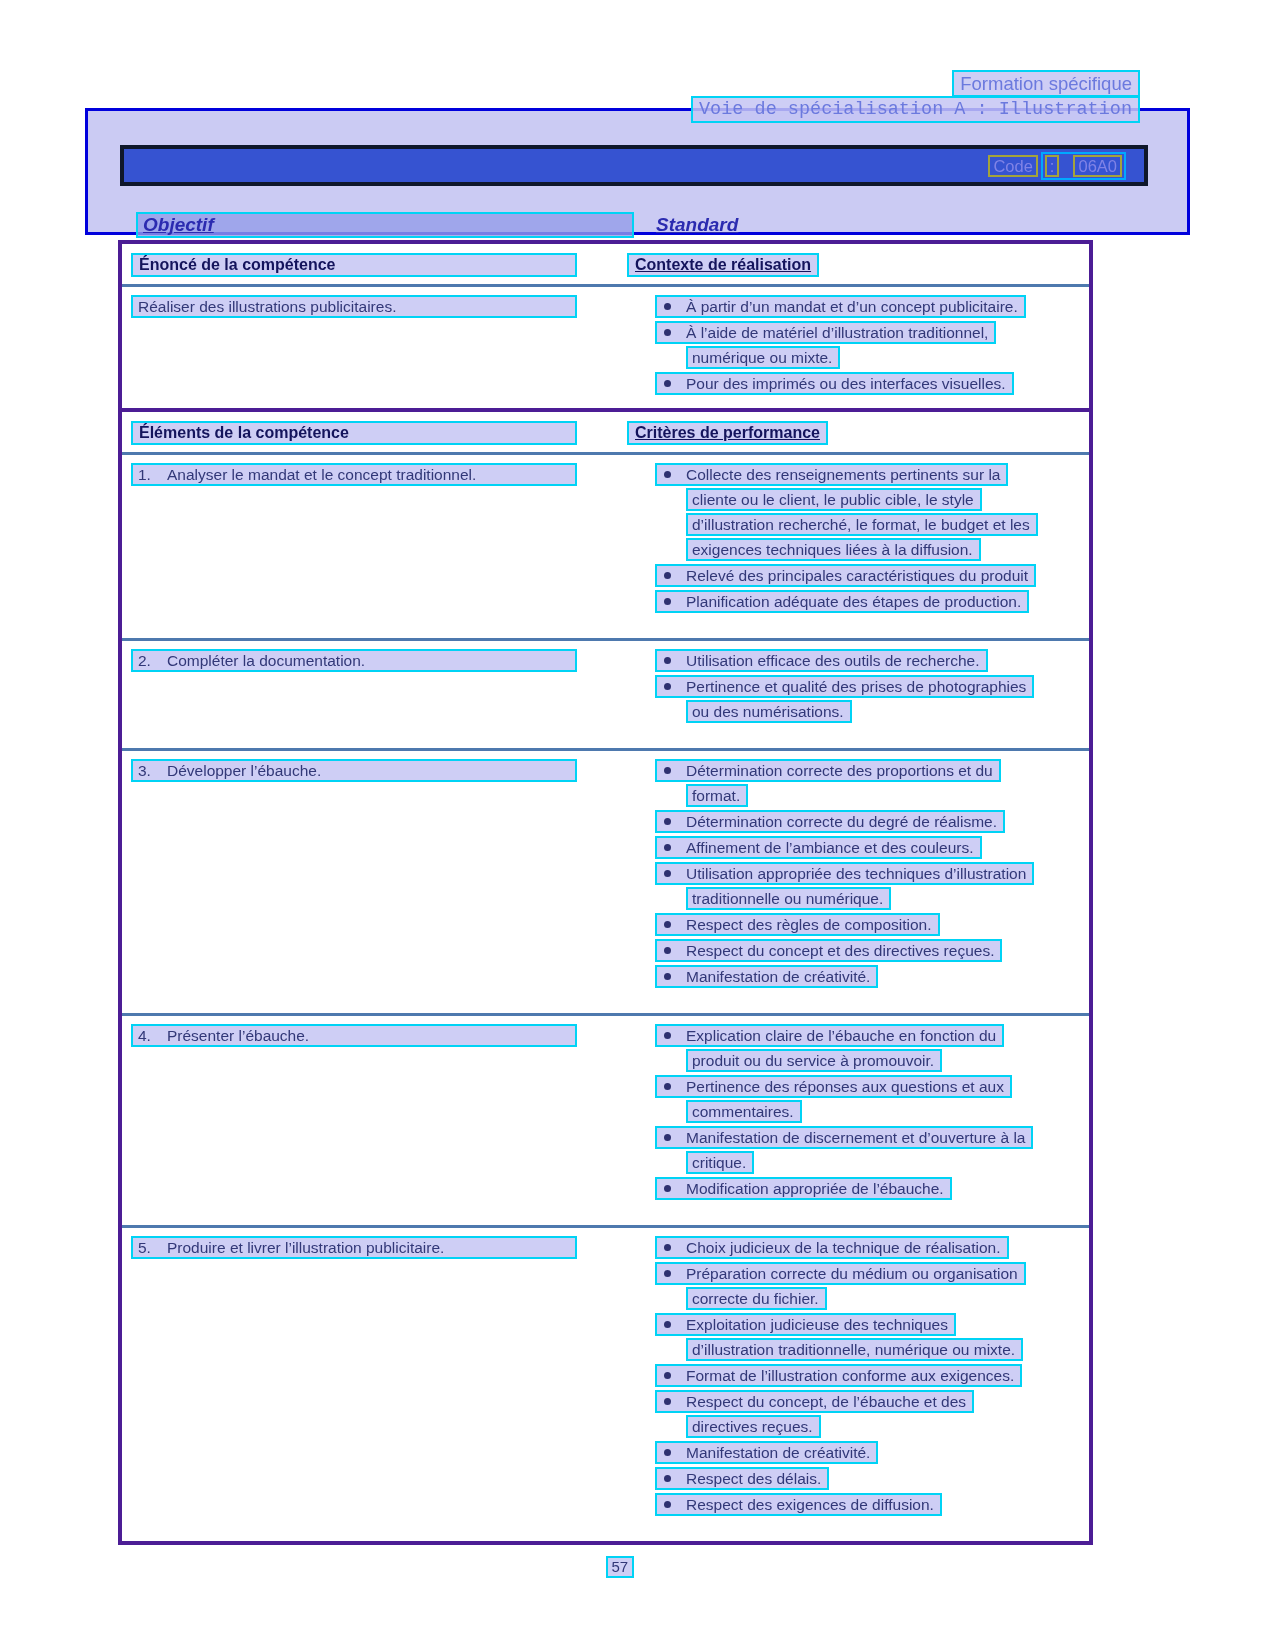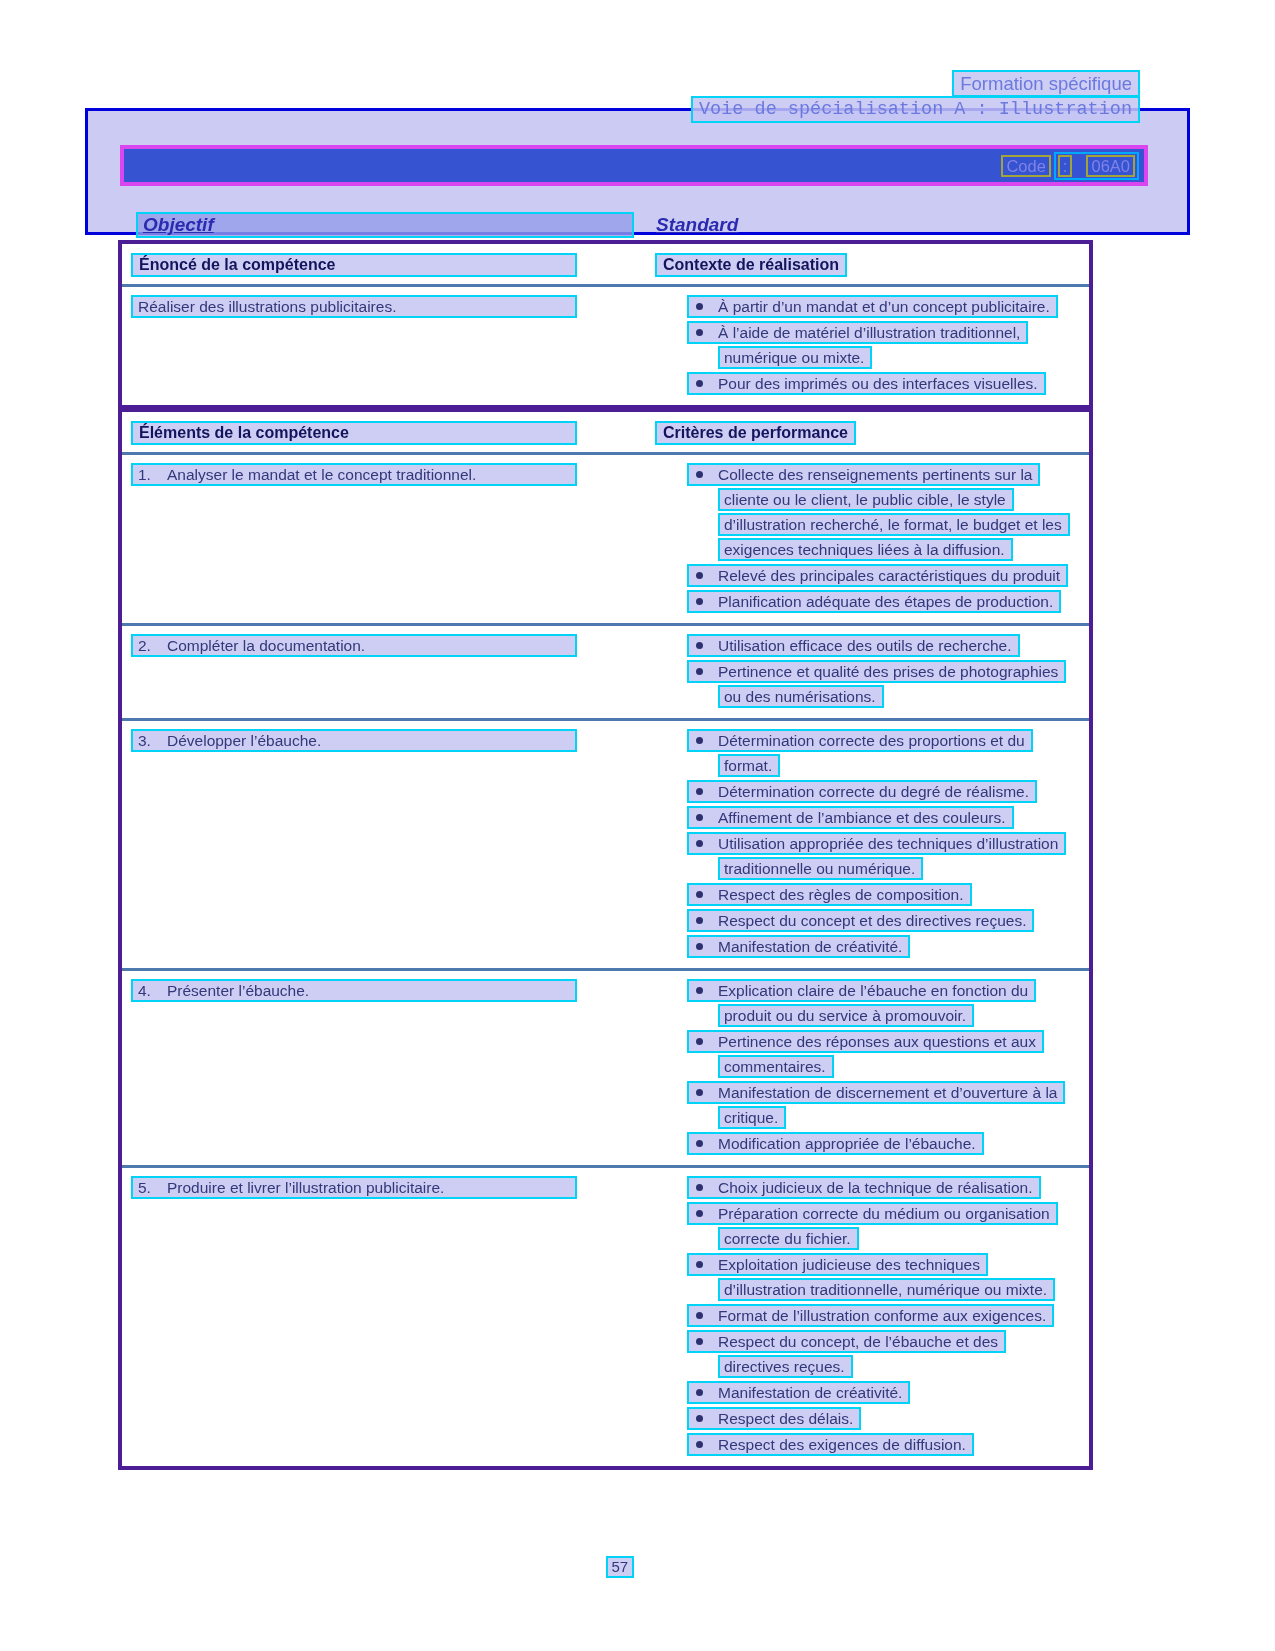--- a/index.html
+++ b/index.html
@@ -14,43 +14,43 @@
   }
   
   .tr-line{position:absolute;right:135px;font-size:18.5px;line-height:21px;
     padding:1px 6px;color:#6b79de;z-index:6;}
   .tr-line.l1{top:70px;}
   .tr-line.l2{top:96px;font-family:Liberation Mono, monospace;}
   
   .outer-box{position:absolute;left:85px;top:108px;width:1105px;height:127px;
     background:#cbcbf3;border:3px solid #0000dc;box-sizing:border-box;z-index:1;}
   .code-bar{position:absolute;left:32px;top:34px;width:1028px;height:41px;
-    background:#3653d1;border:4px solid #d946ef;box-sizing:border-box;
-    display:flex;align-items:center;justify-content:flex-end;padding-right:5px;}
+    background:#3653d1;border:4px solid #0f172a;box-sizing:border-box;
+    display:flex;align-items:center;justify-content:flex-end;padding-right:18px;}
   .code-bar .ctext{color:#8083e6;font-size:16.5px;line-height:18px;}
   .olive{display:inline-block;border:2px solid #a3a33c;padding:0 3px;background:transparent;}
   .cyan-wrap{display:inline-flex;align-items:center;border:2px solid #00a8ff;
     padding:1px 2px;margin-left:3px;background:transparent;}
   .cyan-wrap .olive.val{margin-left:14px;}
   
   .obj-std{position:absolute;left:48px;top:101px;width:498px;height:26px;
     background:rgba(148,156,233,0.8);border:2px solid #00d3f5;box-sizing:border-box;
     font-size:19px;font-weight:bold;font-style:italic;color:#2b2bb0;line-height:21px;}
   .obj-std .objectif{position:absolute;left:5px;top:0;text-decoration:underline;}
   .obj-std .standard{position:absolute;left:518px;top:0;text-decoration:underline;}
   
   .ctable{position:absolute;left:118px;width:975px;background:#ffffff;
     border:4px solid #4c1d95;box-sizing:border-box;}
   #table1{top:240px;}
   #table2{top:408px;}
   .thead-row{display:flex;padding:9px 0 7px 9px;border-bottom:3px solid #4e79ae;}
   .th{font-weight:bold;font-size:16px;line-height:18px;color:#14145c;padding:1px 6px;}
   .th-left{width:446px;}
-  .th-right{margin-left:78px;}
-  .trow{display:flex;padding:8px 0 7px 9px;gap:32px;}
+  .th-right{margin-left:50px;text-decoration:underline;}
+  .trow{display:flex;padding:8px 0 22px 9px;}
   .trow:not(:first-child){border-top:3px solid #4e79ae;}
   .cell-left{width:524px;flex:none;}
   .cell-right{flex:1;min-width:0;}
   .left-band{width:446px;font-size:15.5px;line-height:17px;padding:1px 5px;color:#323878;}
   .left-band .num{display:inline-block;width:29px;}
   .bitem{margin-bottom:3px;}
   .bline{margin-bottom:2px;}
   .bl{font-size:15.5px;line-height:17px;padding:1px 6px 1px 4px;color:#323878;}
   .bl.indent{margin-left:31px;}
   .dot{display:inline-block;width:7px;height:7px;border-radius:50%;

